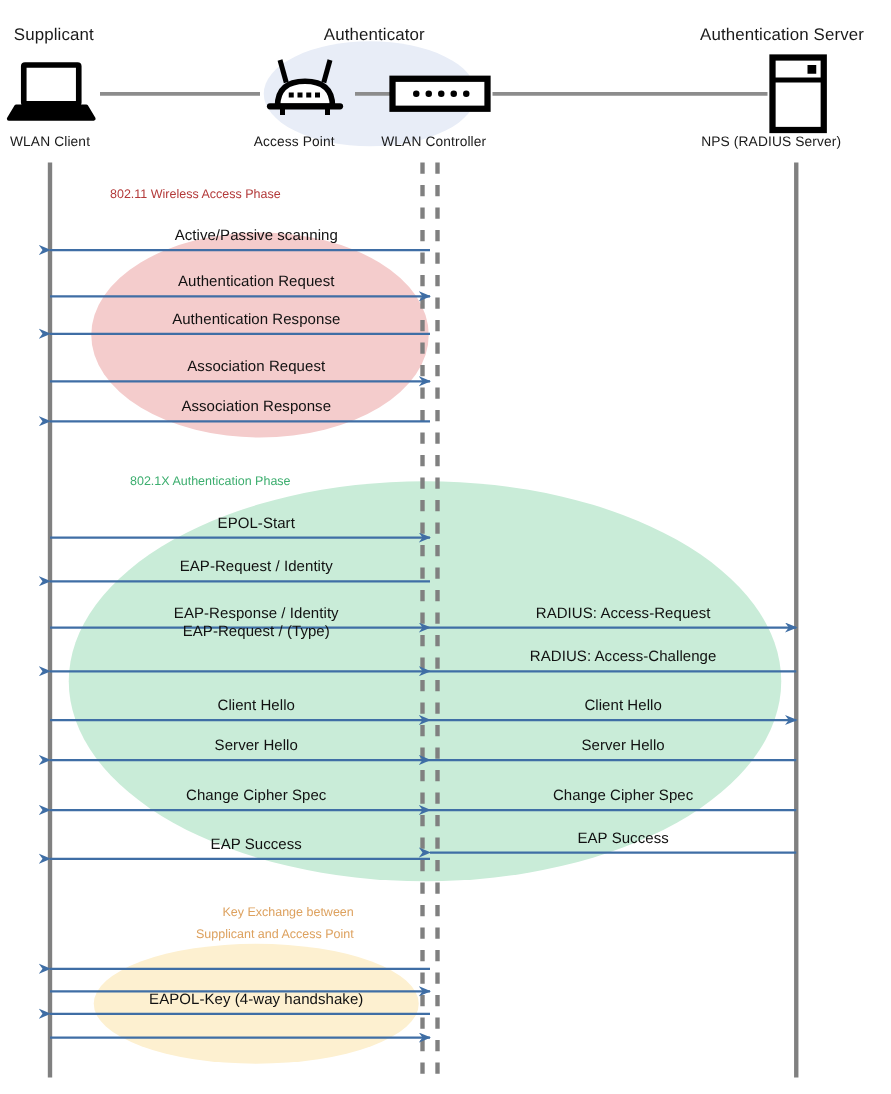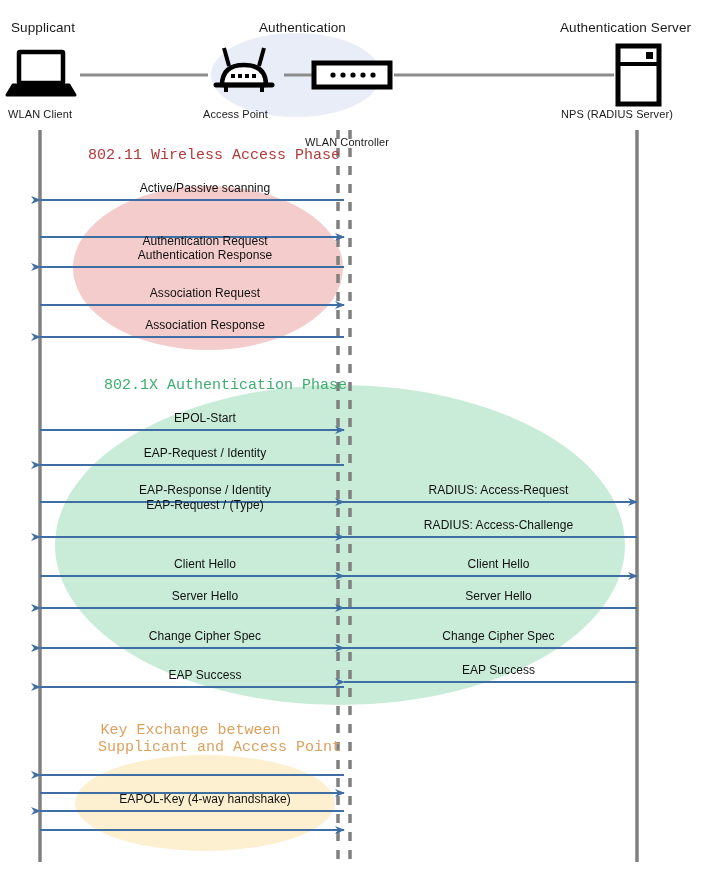--- a/index.html
+++ b/index.html
@@ -34,26 +34,25 @@
   }
   .hdr-sub {
     position: absolute;
     font-size: 11px;
     color: #1a1a1a;
     white-space: nowrap;
     letter-spacing: 0.1px;
   }
   .phase-label {
     position: absolute;
-    font-size: 15px;
+    font-size: 10px;
     white-space: nowrap;
     font-weight: 400;
-    text-align: center;
+    text-align: right;
     line-height: 17px;
-    font-family: Liberation Mono, monospace;
   }
   .msg-label {
     position: absolute;
     font-size: 12px;
     color: #111111;
     white-space: nowrap;
     transform: translateX(-50%);
     letter-spacing: 0.05px;
   }
 </style>
@@ -150,40 +149,40 @@
         <line x1="344" y1="502" x2="637" y2="502" stroke="#3f6ea5" stroke-width="1.8" marker-end="url(#ah-right)"></line>
         <line x1="637" y1="537" x2="344" y2="537" stroke="#3f6ea5" stroke-width="1.8" marker-end="url(#ah-left)"></line>
         <line x1="344" y1="576" x2="637" y2="576" stroke="#3f6ea5" stroke-width="1.8" marker-end="url(#ah-right)"></line>
         <line x1="637" y1="608" x2="344" y2="608" stroke="#3f6ea5" stroke-width="1.8" marker-end="url(#ah-left)"></line>
         <line x1="637" y1="648" x2="344" y2="648" stroke="#3f6ea5" stroke-width="1.8" marker-end="url(#ah-left)"></line>
         <line x1="637" y1="682" x2="344" y2="682" stroke="#3f6ea5" stroke-width="1.8" marker-end="url(#ah-left)"></line>
       </g>
   </svg>
 
   <div class="hdr-title" style="left:11px; top:20px;">Supplicant</div>
-  <div class="hdr-title" style="left:259px; top:20px;">Authentication</div>
+  <div class="hdr-title" style="left:259px; top:20px;">Authenticator</div>
   <div class="hdr-title" style="left:560px; top:20px;">Authentication Server</div>
 
   <div class="hdr-sub" style="left:8px; top:108px;">WLAN Client</div>
   <div class="hdr-sub" style="left:203px; top:108px;">Access Point</div>
-  <div class="hdr-sub" style="left:305px; top:108px;margin-top:28px;">WLAN Controller</div>
+  <div class="hdr-sub" style="left:305px; top:108px;">WLAN Controller</div>
   <div class="hdr-sub" style="left:561px; top:108px;text-align:center;">NPS (RADIUS Server)</div>
 
   <div class="phase-label" style="left:88px; top:147px; color:#b33a3a;">802.11 Wireless Access Phase</div>
 
   <div class="phase-label" style="left:104px; top:377px; color:#3dae6f;">802.1X Authentication Phase</div>
 
   <div class="phase-label" style="left:98px; top:722px; color:#dda15e; width:185px;">
     <div>Key Exchange between</div>
     <div>Supplicant and Access Point</div>
   </div>
 
   <div id="label-host">
       <div class="msg-label" style="left: 205px; top: 181px;">Active/Passive scanning</div>
-      <div class="msg-label" style="left: 205px; top: 234px;">Authentication Request</div>
+      <div class="msg-label" style="left: 205px; top: 218px;">Authentication Request</div>
       <div class="msg-label" style="left: 205px; top: 248px;">Authentication Response</div>
       <div class="msg-label" style="left: 205px; top: 286px;">Association Request</div>
       <div class="msg-label" style="left: 205px; top: 318px;">Association Response</div>
       <div class="msg-label" style="left: 205px; top: 411px;">EPOL-Start</div>
       <div class="msg-label" style="left: 205px; top: 446px;">EAP-Request / Identity</div>
       <div class="msg-label" style="left: 205px; top: 483px;">EAP-Response / Identity</div>
       <div class="msg-label" style="left: 205px; top: 498px;">EAP-Request / (Type)</div>
       <div class="msg-label" style="left: 205px; top: 557px;">Client Hello</div>
       <div class="msg-label" style="left: 205px; top: 589px;">Server Hello</div>
       <div class="msg-label" style="left: 205px; top: 629px;">Change Cipher Spec</div>

